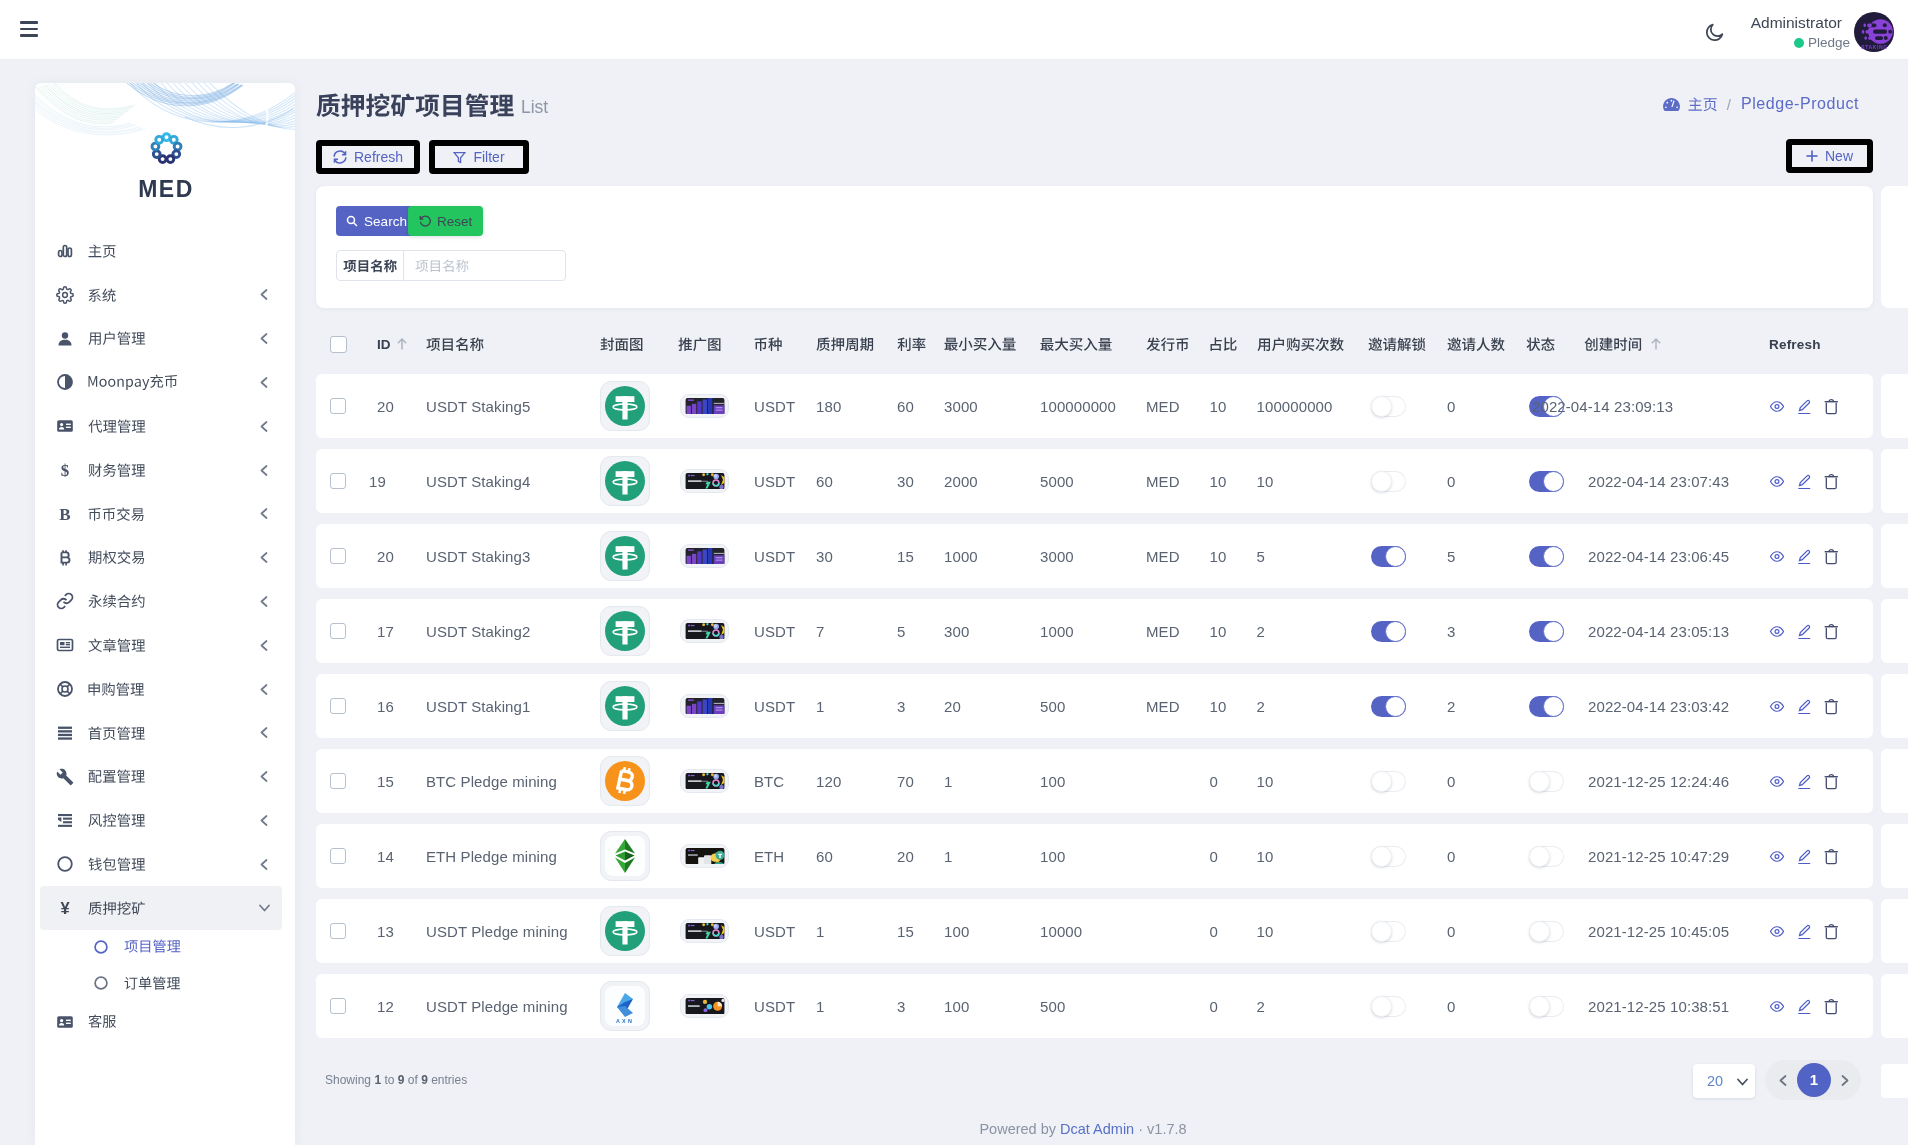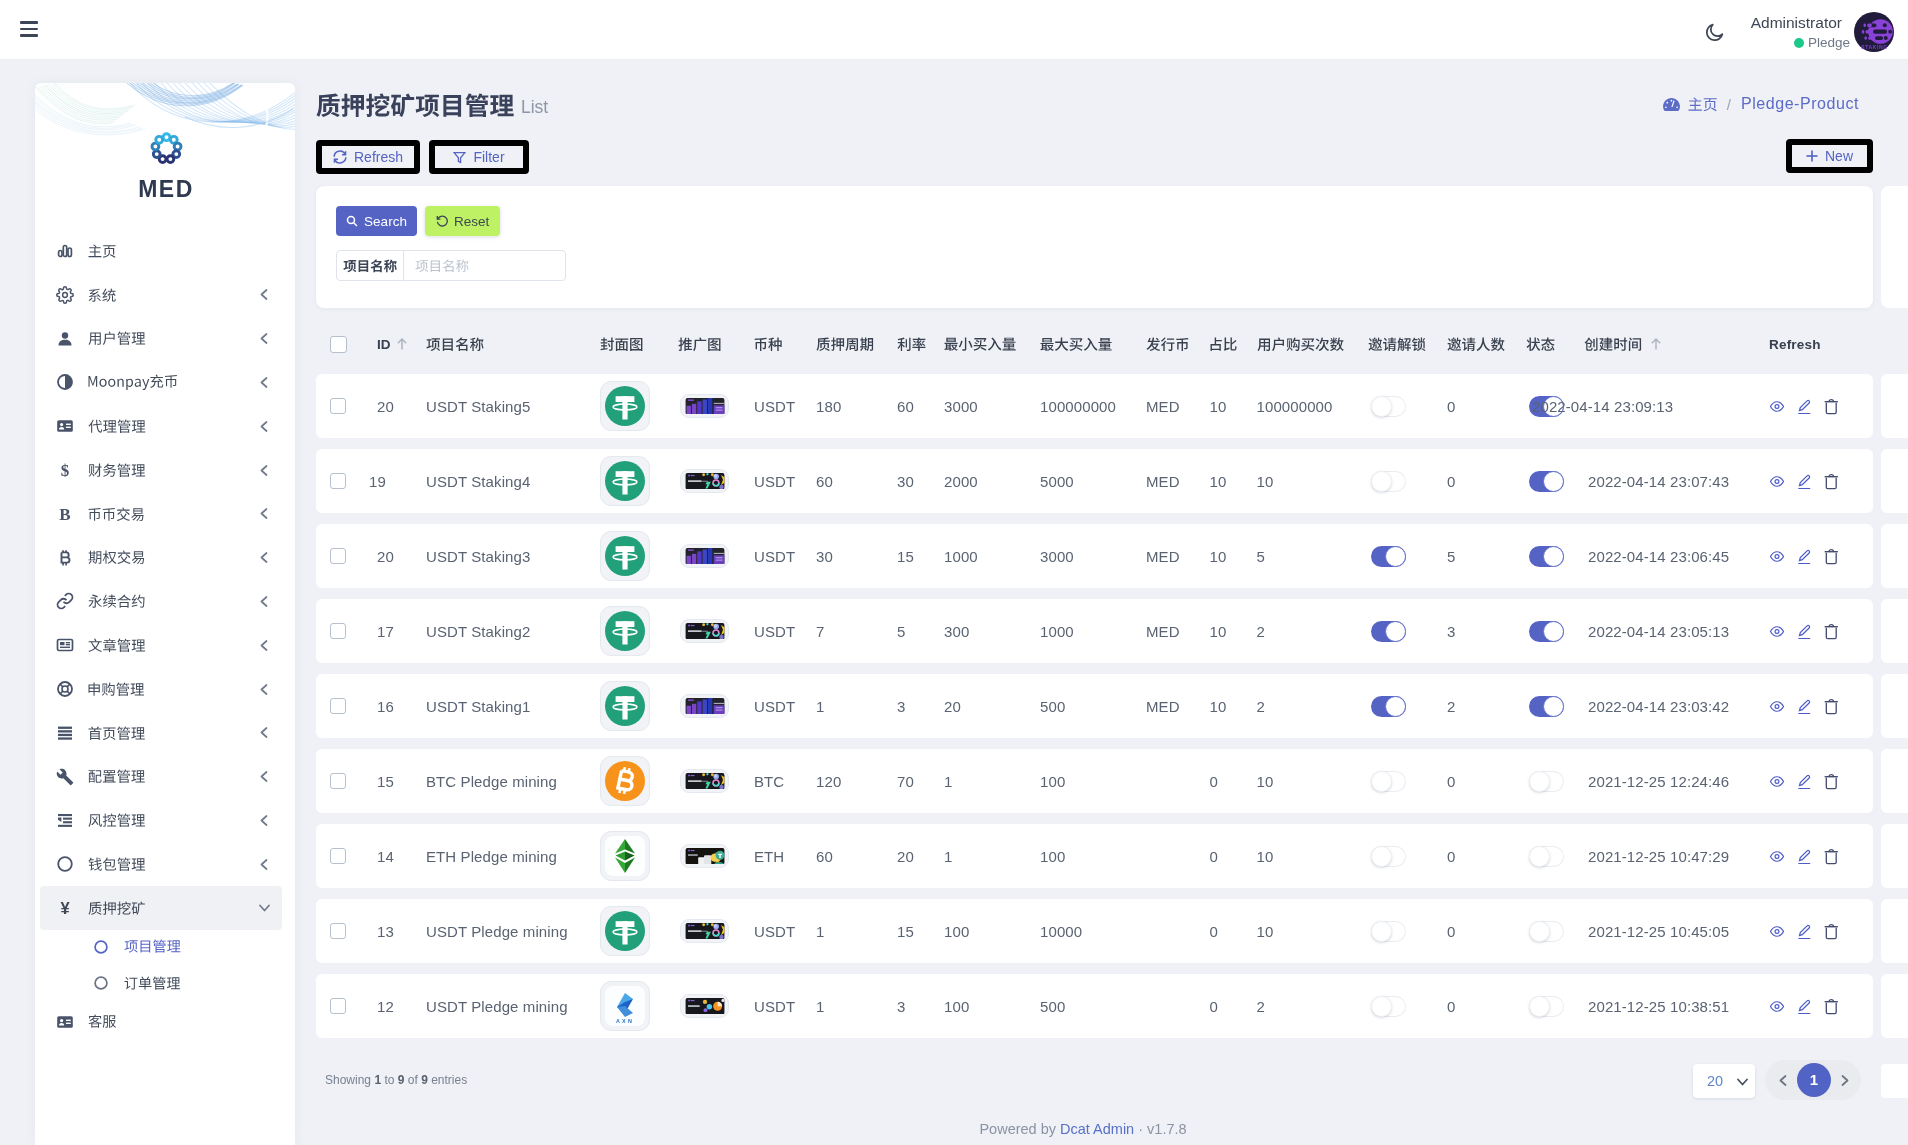--- a/index.html
+++ b/index.html
@@ -337,21 +337,21 @@
       <span>New</span>
     </div>
     <div class="card" style="left:316px;top:186px;width:1557px;height:122px;box-shadow:0 1px 4px rgba(50,65,110,.06)"></div>
     <div class="abs" style="left:336px;top:206px;width:81px;height:30px;background:#5463c4;border-radius:4px;display:flex;align-items:center;justify-content:center;gap:6px">
       <svg width="12" height="12" viewBox="0 0 24 24" fill="none" stroke="#fff" stroke-width="3">
         <circle cx="10" cy="10" r="7"></circle>
         <line x1="15.5" y1="15.5" x2="22" y2="22"></line>
       </svg>
       <span style="color:#fff;font-size:13.5px">Search</span>
     </div>
-    <div class="abs" style="left:425px;top:206px;width:75px;height:30px;background:#bef264;border-radius:4px;box-shadow:0 1px 4px rgba(50,65,110,.18);display:flex;align-items:center;justify-content:center;gap:6px">
+    <div class="abs" style="left:408px;top:206px;width:75px;height:30px;background:#22c55e;border-radius:4px;box-shadow:0 1px 4px rgba(50,65,110,.18);display:flex;align-items:center;justify-content:center;gap:6px">
       <svg width="12.5" height="12.5" viewBox="0 0 24 24" fill="none" stroke="#3e4757" stroke-width="2.6">
         <path d="M2.5 2v6h6"></path>
         <path d="M2.7 13a9.5 9.5 0 1 0 2-7.3L2.5 8"></path>
       </svg>
       <span style="color:#3e4757;font-size:13.5px">Reset</span>
     </div>
     <div class="abs" style="left:336px;top:250px;width:68px;height:31px;border:1px solid #dfe3ea;border-radius:4px 0 0 4px;background:#fff"></div>
     <div style="position:absolute;left:343.0px;top:258.6px;width:54.4px;height:13.8px"><svg width="54.4" height="13.8" viewBox="-0.2 -12.0 54.4 13.8">
         <path d="M8.1 -6.5V-3.8C8.1 -2.4 7.6 -0.9 4 0C4.4 0.3 4.9 0.9 5.1 1.2C8.9 0.1 9.7 -1.9 9.7 -3.7V-6.5ZM9.3 -1C10.2 -0.4 11.5 0.6 12.1 1.1L13.2 0.1C12.5 -0.5 11.2 -1.4 10.3 -1.9ZM0.3 -2.8 0.6 -1.1C2 -1.6 3.6 -2.1 5.2 -2.7L5 -4.1L3.7 -3.7V-8.5H5V-10H0.5V-8.5H2.1V-3.3ZM5.5 -8.5V-2.1H7.1V-7H10.7V-2.1H12.3V-8.5H9.2L9.7 -9.5H13V-10.9H5.2V-9.5H7.9C7.7 -9.2 7.6 -8.8 7.5 -8.5ZM17 -6.1H23.3V-4.5H17ZM17 -7.6V-9.2H23.3V-7.6ZM17 -2.9H23.3V-1.4H17ZM15.4 -10.7V1.1H17V0.2H23.3V1.1H25V-10.7ZM30.2 -6.8C30.7 -6.4 31.3 -5.9 31.8 -5.4C30.5 -4.7 28.9 -4.2 27.4 -3.9C27.7 -3.6 28.1 -2.9 28.2 -2.4C28.9 -2.6 29.6 -2.8 30.2 -3V1.2H31.8V0.6H36.9V1.2H38.6V-4.9H34.2C36.1 -6.1 37.6 -7.6 38.6 -9.6L37.4 -10.2L37.2 -10.1H33.2C33.5 -10.5 33.7 -10.8 34 -11.2L32.2 -11.5C31.3 -10.3 29.8 -8.9 27.6 -7.9C28 -7.7 28.5 -7 28.8 -6.7C29.9 -7.3 30.9 -7.9 31.8 -8.7H36.1C35.4 -7.7 34.5 -6.9 33.4 -6.2C32.8 -6.7 32 -7.3 31.4 -7.7ZM36.9 -0.9H31.8V-3.4H36.9ZM47 -6C46.8 -4.4 46.3 -2.8 45.6 -1.8C45.9 -1.6 46.6 -1.2 46.9 -0.9C47.6 -2.1 48.2 -3.9 48.5 -5.8ZM50.9 -5.8C51.5 -4.3 52 -2.3 52.1 -1L53.6 -1.5C53.4 -2.8 52.9 -4.7 52.3 -6.2ZM47.5 -11.4C47.2 -9.9 46.6 -8.3 45.9 -7.3V-7.7H44.4V-9.6C45 -9.7 45.6 -9.9 46.2 -10.1L45.3 -11.4C44.2 -10.9 42.6 -10.5 41.1 -10.3C41.2 -9.9 41.4 -9.4 41.5 -9.1C41.9 -9.1 42.4 -9.2 42.9 -9.3V-7.7H41.1V-6.1H42.7C42.2 -4.8 41.5 -3.4 40.8 -2.5C41 -2.1 41.3 -1.5 41.5 -1.1C42 -1.7 42.5 -2.7 42.9 -3.7V1.2H44.4V-4.2C44.7 -3.7 45 -3.1 45.2 -2.8L46.1 -4.1C45.9 -4.4 44.7 -5.5 44.4 -5.8V-6.1H45.9V-6.8C46.3 -6.6 46.8 -6.3 47 -6.1C47.4 -6.7 47.8 -7.5 48.2 -8.3H49V-0.6C49 -0.4 48.9 -0.3 48.7 -0.3C48.6 -0.3 48 -0.3 47.4 -0.4C47.6 0.1 47.9 0.7 48 1.2C48.8 1.2 49.5 1.1 50 0.9C50.4 0.6 50.6 0.2 50.6 -0.6V-8.3H51.7C51.5 -7.9 51.3 -7.4 51.1 -7L52.5 -6.7C52.9 -7.6 53.3 -8.6 53.6 -9.6L52.6 -9.9L52.4 -9.8H48.7C48.8 -10.2 49 -10.7 49 -11.1Z" fill="#3c4555"></path>
       </svg></div>

